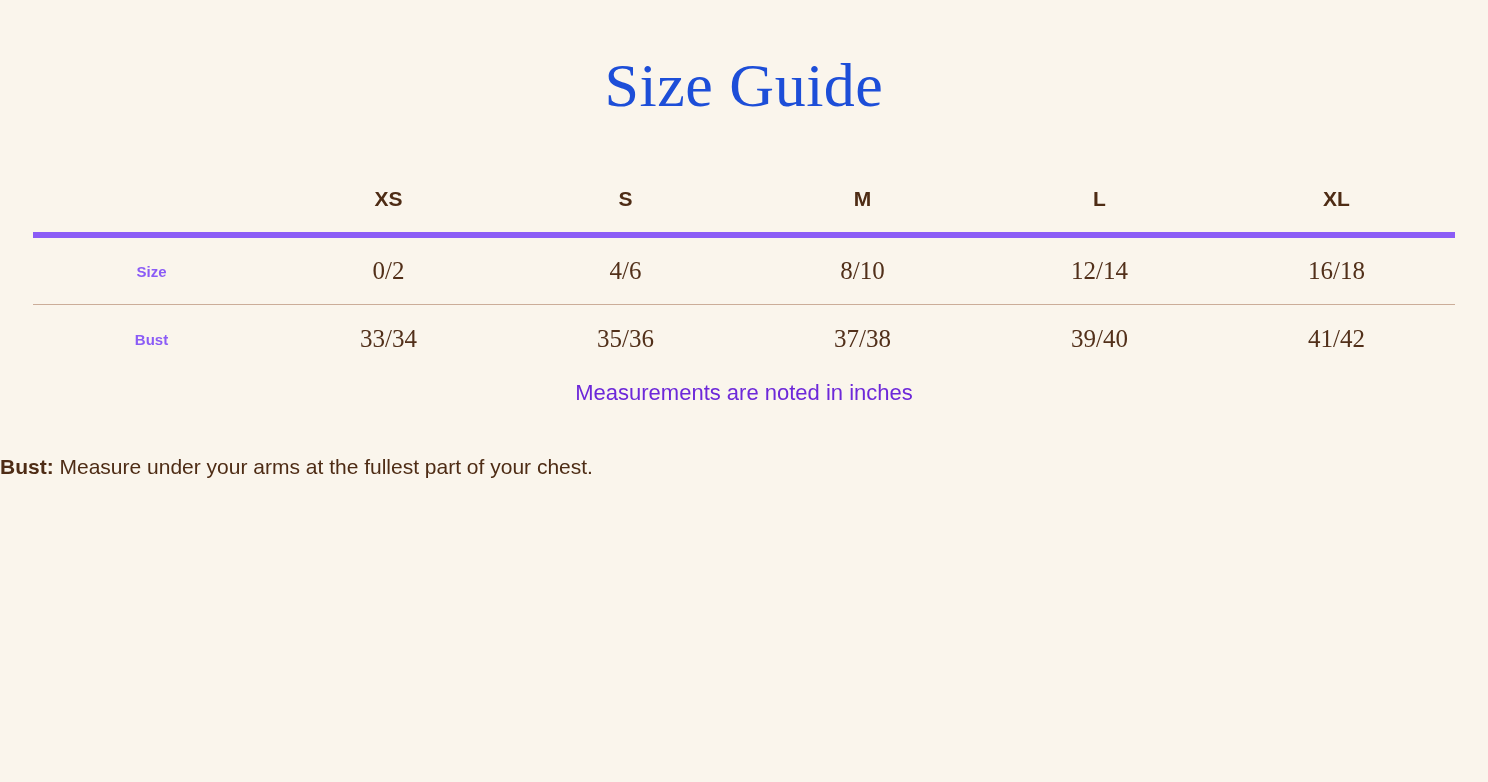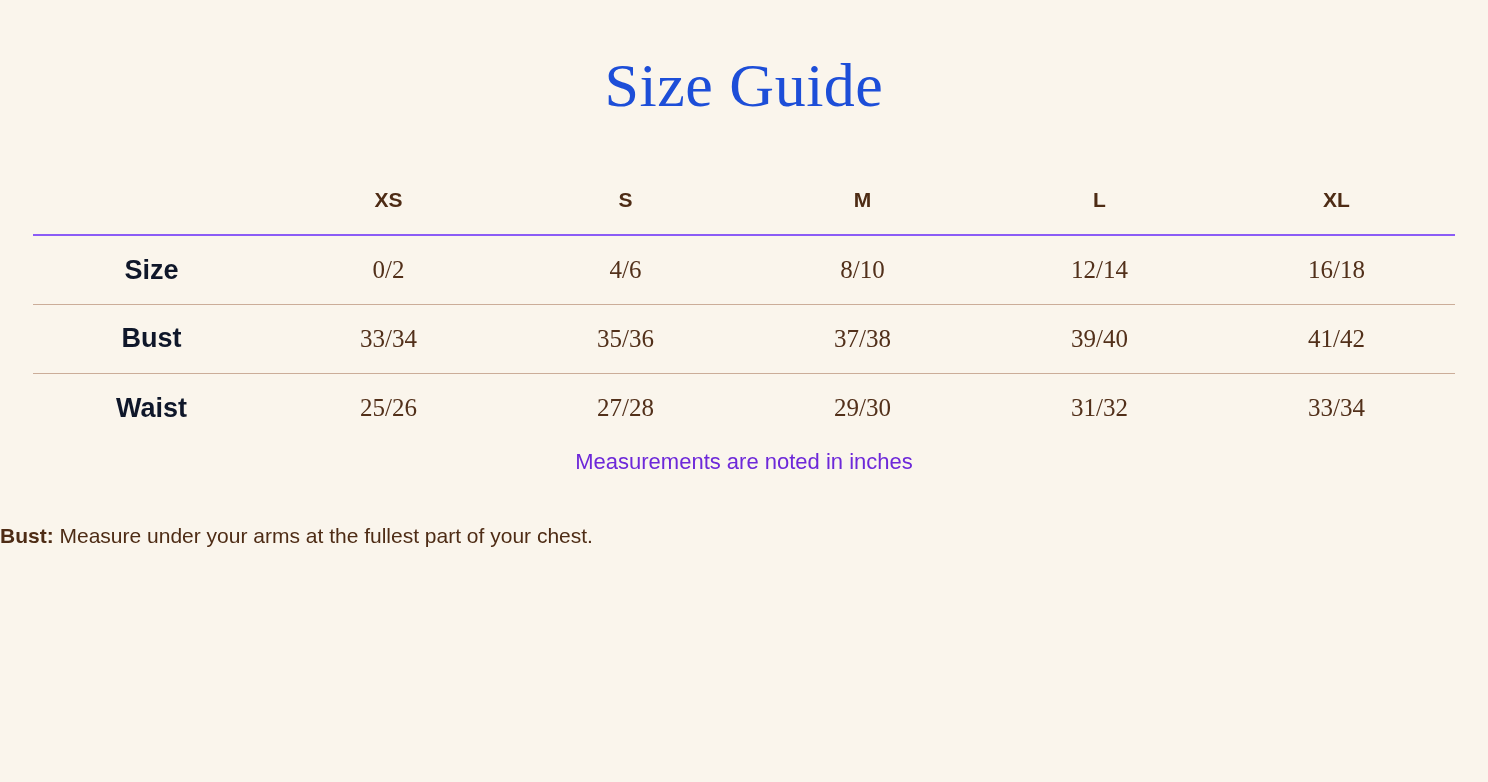--- a/index.html
+++ b/index.html
@@ -37,33 +37,33 @@
     height: 69px;
     text-align: center;
     vertical-align: middle;
     padding: 0;
   }
   table.size-table thead th {
     font-family: "Liberation Sans", sans-serif;
     font-weight: bold;
     font-size: 21px;
     color: #4e2c15;
-    border-bottom: 2px solid #8b5cf6;
+    border-bottom: 6px solid #8b5cf6;
   }
   table.size-table tbody tr {
     border-bottom: 1px solid #cbad99;
   }
   table.size-table tbody tr:last-child {
     border-bottom: none;
   }
   table.size-table tbody th {
     font-family: "Liberation Sans", sans-serif;
     font-weight: bold;
-    font-size: 27px;
-    color: #0f172a;
+    font-size: 15px;
+    color: #8b5cf6;
   }
   table.size-table tbody td {
     font-family: Liberation Serif, serif;
     font-weight: 400;
     font-size: 25px;
     color: #52301a;
   }
   .unit-note {
     margin-top: 5px;
     text-align: center;
@@ -113,28 +113,20 @@
             <td>16/18</td>
           </tr>
           <tr>
             <th>Bust</th>
             <td>33/34</td>
             <td>35/36</td>
             <td>37/38</td>
             <td>39/40</td>
             <td>41/42</td>
           </tr>
-          <tr>
-            <th>Waist</th>
-            <td>25/26</td>
-            <td>27/28</td>
-            <td>29/30</td>
-            <td>31/32</td>
-            <td>33/34</td>
-          </tr>
         </tbody>
     </table>
   </div>
 
   <div class="unit-note">Measurements are noted in inches</div>
 
   <ul class="instructions" id="instructions-list">
       <li><span class="lead">Bust:</span> <span>Measure under your arms at the fullest part of your chest.</span></li>
     </ul>
 

